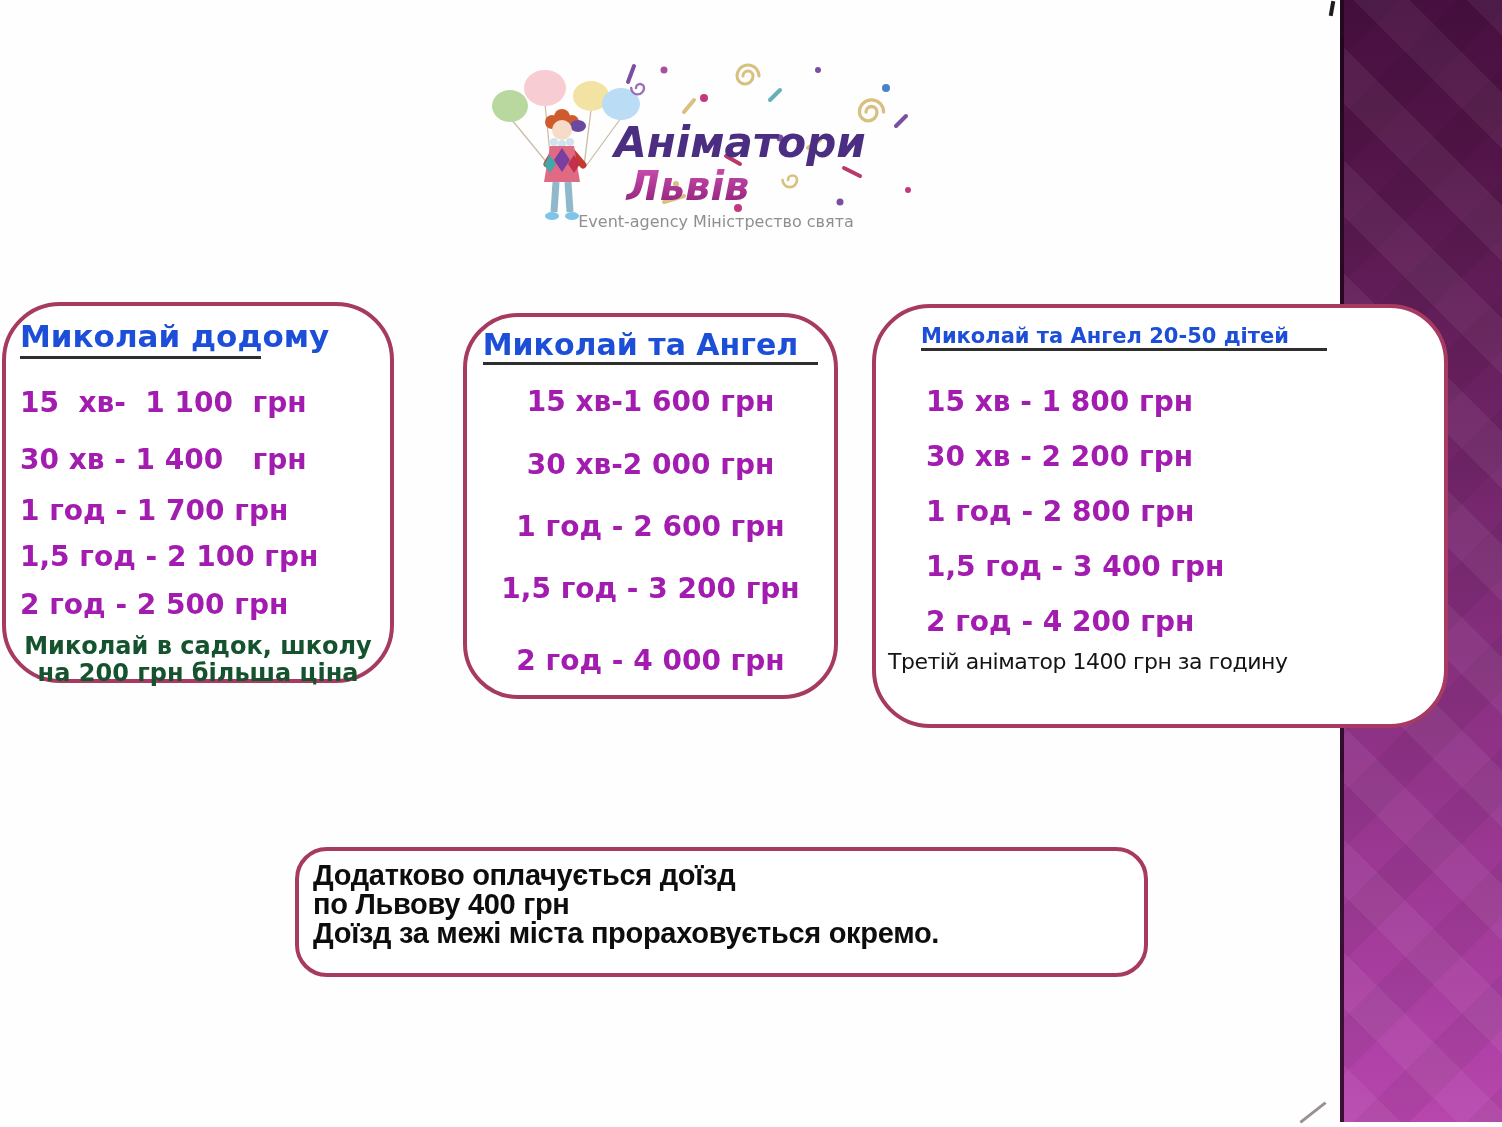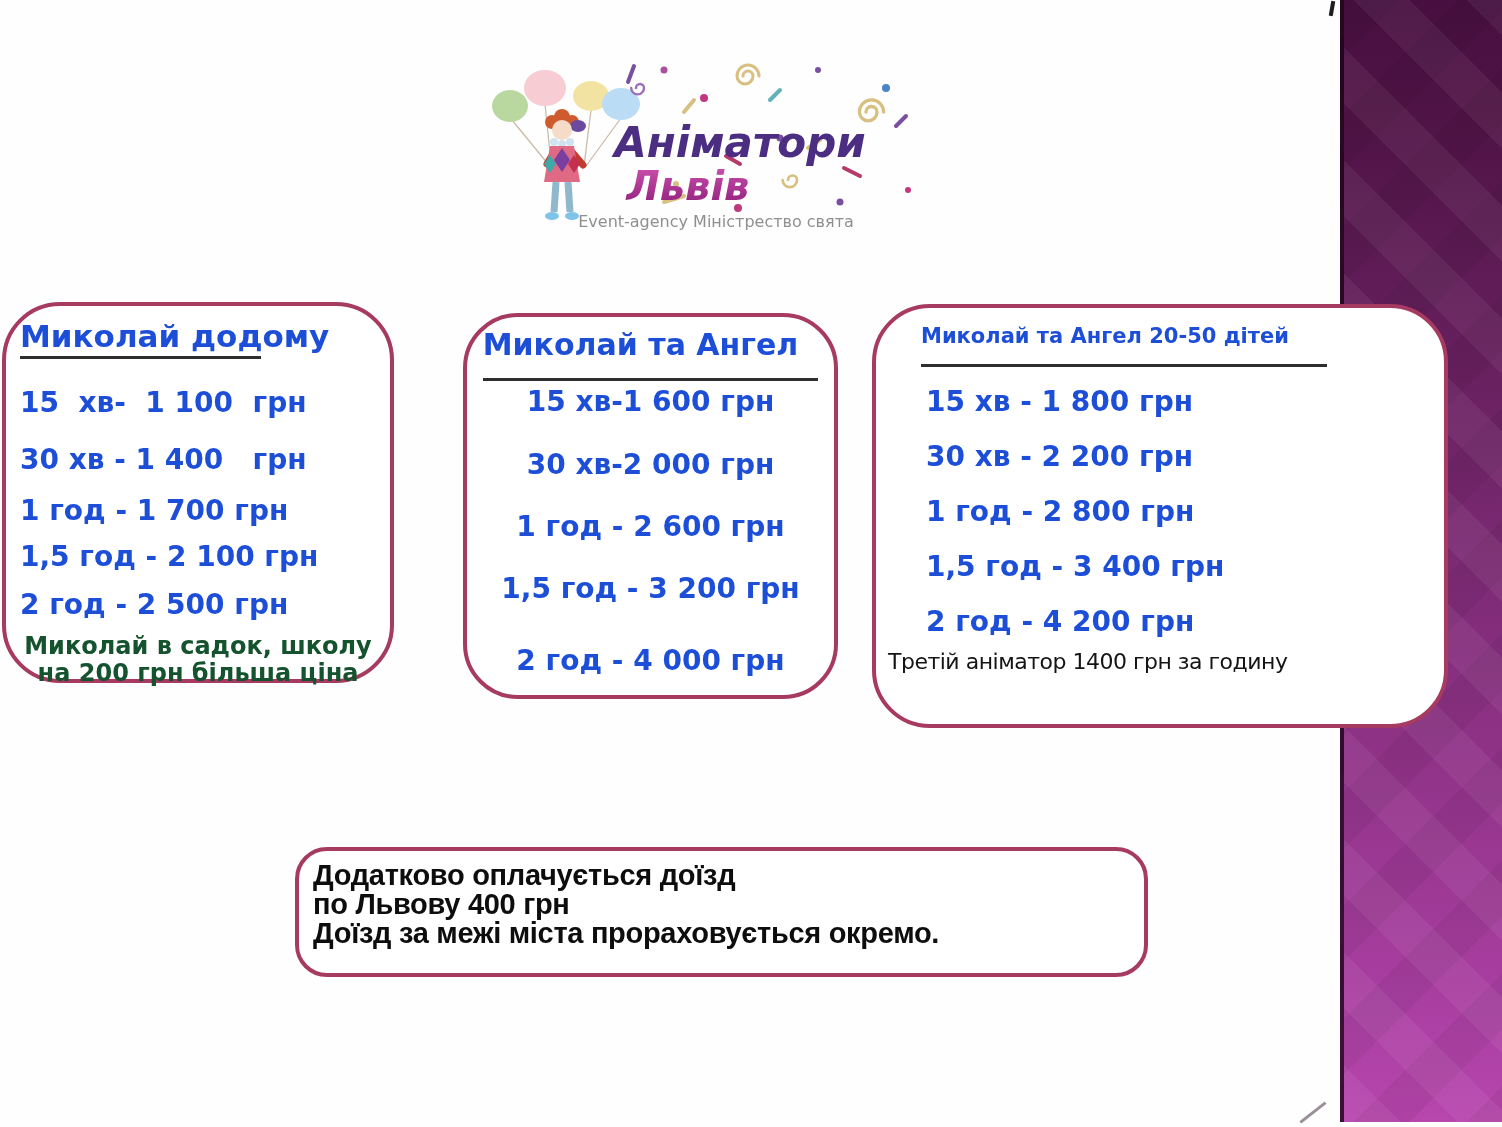--- a/index.html
+++ b/index.html
@@ -23,27 +23,27 @@
   .card{position:absolute;background:#fff;border:4px solid #a73a60;box-sizing:border-box;}
   .card1{left:2px;top:302px;width:392px;height:381px;border-radius:58px;}
   .card2{left:463px;top:313px;width:375px;height:386px;border-radius:55px;}
   .card3{left:872px;top:304px;width:576px;height:424px;border-radius:58px;z-index:2;}
   .travel{left:295px;top:847px;width:853px;height:130px;border-radius:32px;position:absolute;
           background:#fff;border:4px solid #a73a60;box-sizing:border-box;}
 
   .ctitle{position:absolute;font-weight:bold;color:#1d4ed8;white-space:nowrap;}
   .ctitle .t{display:inline-block;position:relative;}
   .u-part .t::after{content:"";position:absolute;left:0;bottom:-5px;width:78%;height:3px;background:#2e2e2e;}
-  .u-full .t{border-bottom:3px solid #2e2e2e;padding-bottom:16px;padding-right:20px;}
+  .u-full .t{border-bottom:3px solid #2e2e2e;padding-bottom:0;padding-right:20px;}
   .card1 .ctitle{top:12px;left:14px;font-size:31px;}
   .card2 .ctitle{top:10px;left:0;width:100%;text-align:center;font-size:30px;}
   .card3 .ctitle{top:16px;left:45px;font-size:21px;}
   .card3 .ctitle .t{padding-right:38px;}
 
-  .price{position:absolute;font-weight:bold;font-size:28px;color:#1d4ed8;white-space:pre;}
+  .price{position:absolute;font-weight:bold;font-size:28px;color:#a21caf;white-space:pre;}
   .card1 .price{left:14px;}
   .card2 .price{left:0;width:100%;text-align:center;}
   .card3 .price{left:50px;}
 
   .note{position:absolute;left:0;width:100%;text-align:center;font-weight:bold;font-size:24px;color:#14532d;white-space:nowrap;}
   .extra{position:absolute;left:12px;font-weight:normal;font-size:22px;white-space:nowrap;letter-spacing:-.5px;}
 
   .tline{position:absolute;left:14px;font-family:"Liberation Sans","DejaVu Sans",sans-serif;
          font-weight:bold;font-size:29px;color:#0d0d0d;white-space:nowrap;letter-spacing:-.3px;}
 </style>

